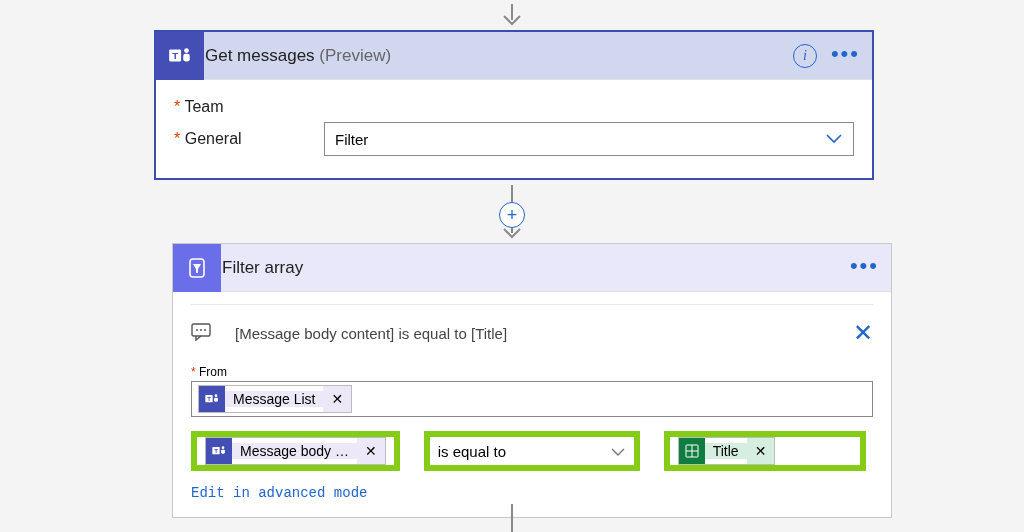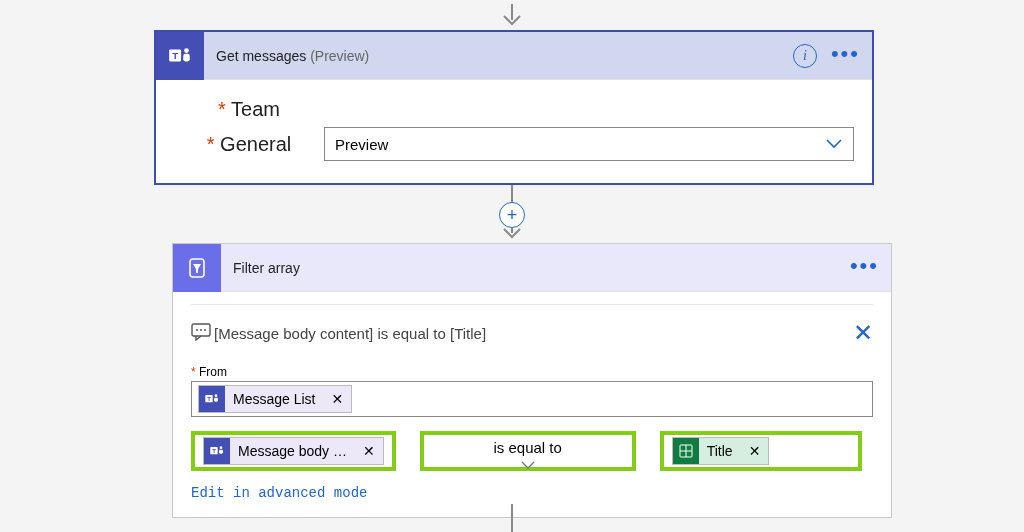--- a/index.html
+++ b/index.html
@@ -54,89 +54,89 @@
     width: 48px;
     height: 48px;
     display: flex;
     align-items: center;
     justify-content: center;
     flex: 0 0 48px;
   }
   .icon-teams { background: #444fb5; }
   .icon-filter { background: #6a6ee8; }
   .card-title {
-    margin-left: 12px;
-    font-size: 14px;
+    margin-left: 1px;
+    font-size: 17px;
     color: #222;
     flex: 1;
   }
   .card-title .suffix { color: #666; }
   .header-icons { display: flex; align-items: center; gap: 14px; }
   .info-icon {
     width: 24px; height: 24px; border: 1.5px solid #2266cc; border-radius: 50%;
     display: flex; align-items: center; justify-content: center;
     color: #2266cc; font-family: Georgia, serif; font-style: italic; font-size: 14px;
   }
   .more-dots { color: #2266cc; font-size: 22px; letter-spacing: 2px; line-height: 1; padding-bottom: 4px; }
 
   .card-body { padding: 12px 18px 16px 18px; }
 
   
   .form-row { display: flex; align-items: center; margin: 6px 0; }
-  .form-label { width: 150px; font-size: 20px; color: #222; text-align: center; }
+  .form-label { width: 150px; font-size: 16px; color: #222; }
   .req { color: #d83b01; }
   .select {
     flex: 1;
     height: 34px;
     border: 1px solid #888;
     display: flex;
     align-items: center;
     justify-content: space-between;
     padding: 0 10px;
     font-size: 15px;
     background: #fff;
   }
   .chev { color: #2266cc; }
 
   
   .summary-row {
     display: flex; align-items: center; padding: 4px 0 14px 0;
     border-bottom: none; justify-content: space-between;
   }
-  .summary-left { display: flex; align-items: center; gap: 3px; font-size: 15px; color: #444;}
+  .summary-left { display: flex; align-items: center; gap: 24px; font-size: 15px; color: #444;}
   .close-x { color: #2266cc; font-size: 24px; font-weight: 300; }
 
   .from-label { font-size: 12px; margin-top: 4px; }
   .from-box {
     border: 1px solid #888; min-height: 36px; display: flex; align-items: center;
     padding: 3px 6px; margin-top: 2px;
   }
 
   .token {
     display: inline-flex; align-items: center; height: 28px;
     border: 1px solid #bbb; background: #fff; font-size: 14px;
   }
   .token .tk-icon {
     width: 26px; height: 26px; display: flex; align-items: center; justify-content: center;
     color: #fff;
   }
   .tk-teams { background: #444fb5; }
   .tk-excel { background: #107c41; }
-  .token .tk-text { padding: 0 8px; background: #ece8f7; height: 26px; display: flex; align-items: center;}
+  .token .tk-text { padding: 0 8px; background: #ece8f7; height: 16px; display: flex; align-items: center;}
   .token.excel .tk-text { background: #d6eee0; }
   .token .tk-close { padding: 0 8px; font-size: 14px; cursor: pointer; height:26px; display:flex; align-items:center; background: inherit;}
   .token .tk-close { background: #ece8f7; }
   .token.excel .tk-close { background: #d6eee0; }
 
   .condition-row { display: flex; gap: 24px; margin-top: 14px; align-items: stretch; }
   .cond-cell {
-    border: 4px solid #84cc16; height: 40px; display: flex; align-items: center; padding: 4px 8px;
+    border: 6px solid #84cc16; height: 40px; display: flex; align-items: center; padding: 4px 8px;
     background: #fff; min-width: 202px;
   }
-  .cond-cell.op { justify-content: space-between; font-size: 15px; min-width: 216px; flex-direction: column;}
+  .cond-cell.op { justify-content: space-between; font-size: 15px; min-width: 216px;}
   .cond-cell.val { min-width: 202px; align-items: center; }
 
   .advanced-link { color: #2266cc; font-size: 14px; margin-top: 14px; display: inline-block; font-family: Liberation Mono, monospace; }
 
   
   .plus-btn {
     position: absolute; left: 50%; transform: translateX(-50%);
     width: 26px; height: 26px; border: 1.5px solid #2266cc; border-radius: 50%;
     background: #fff; display: flex; align-items: center; justify-content: center;
     color: #2266cc; font-size: 18px; line-height: 1;
@@ -174,21 +174,21 @@
         <div class="more-dots">•••</div>
       </div>
     </div>
     <div class="card-body">
       <div class="form-row">
         <div class="form-label"><span class="req">*</span> <span>Team</span></div>
       </div>
       <div class="form-row">
         <div class="form-label"><span class="req">*</span> <span>General</span></div>
         <div class="select">
-          <span>Preview</span>
+          <span>Filter</span>
           <span class="chev"><svg width="18" height="12">
                 <polyline points="2,2 9,9 16,2" fill="none" stroke="#2266cc" stroke-width="1.6"></polyline>
               </svg></span>
         </div>
       </div>
     </div>
   </div>
 
   <div class="arrow-down" style="top:185px">
     <svg width="22" height="58">

